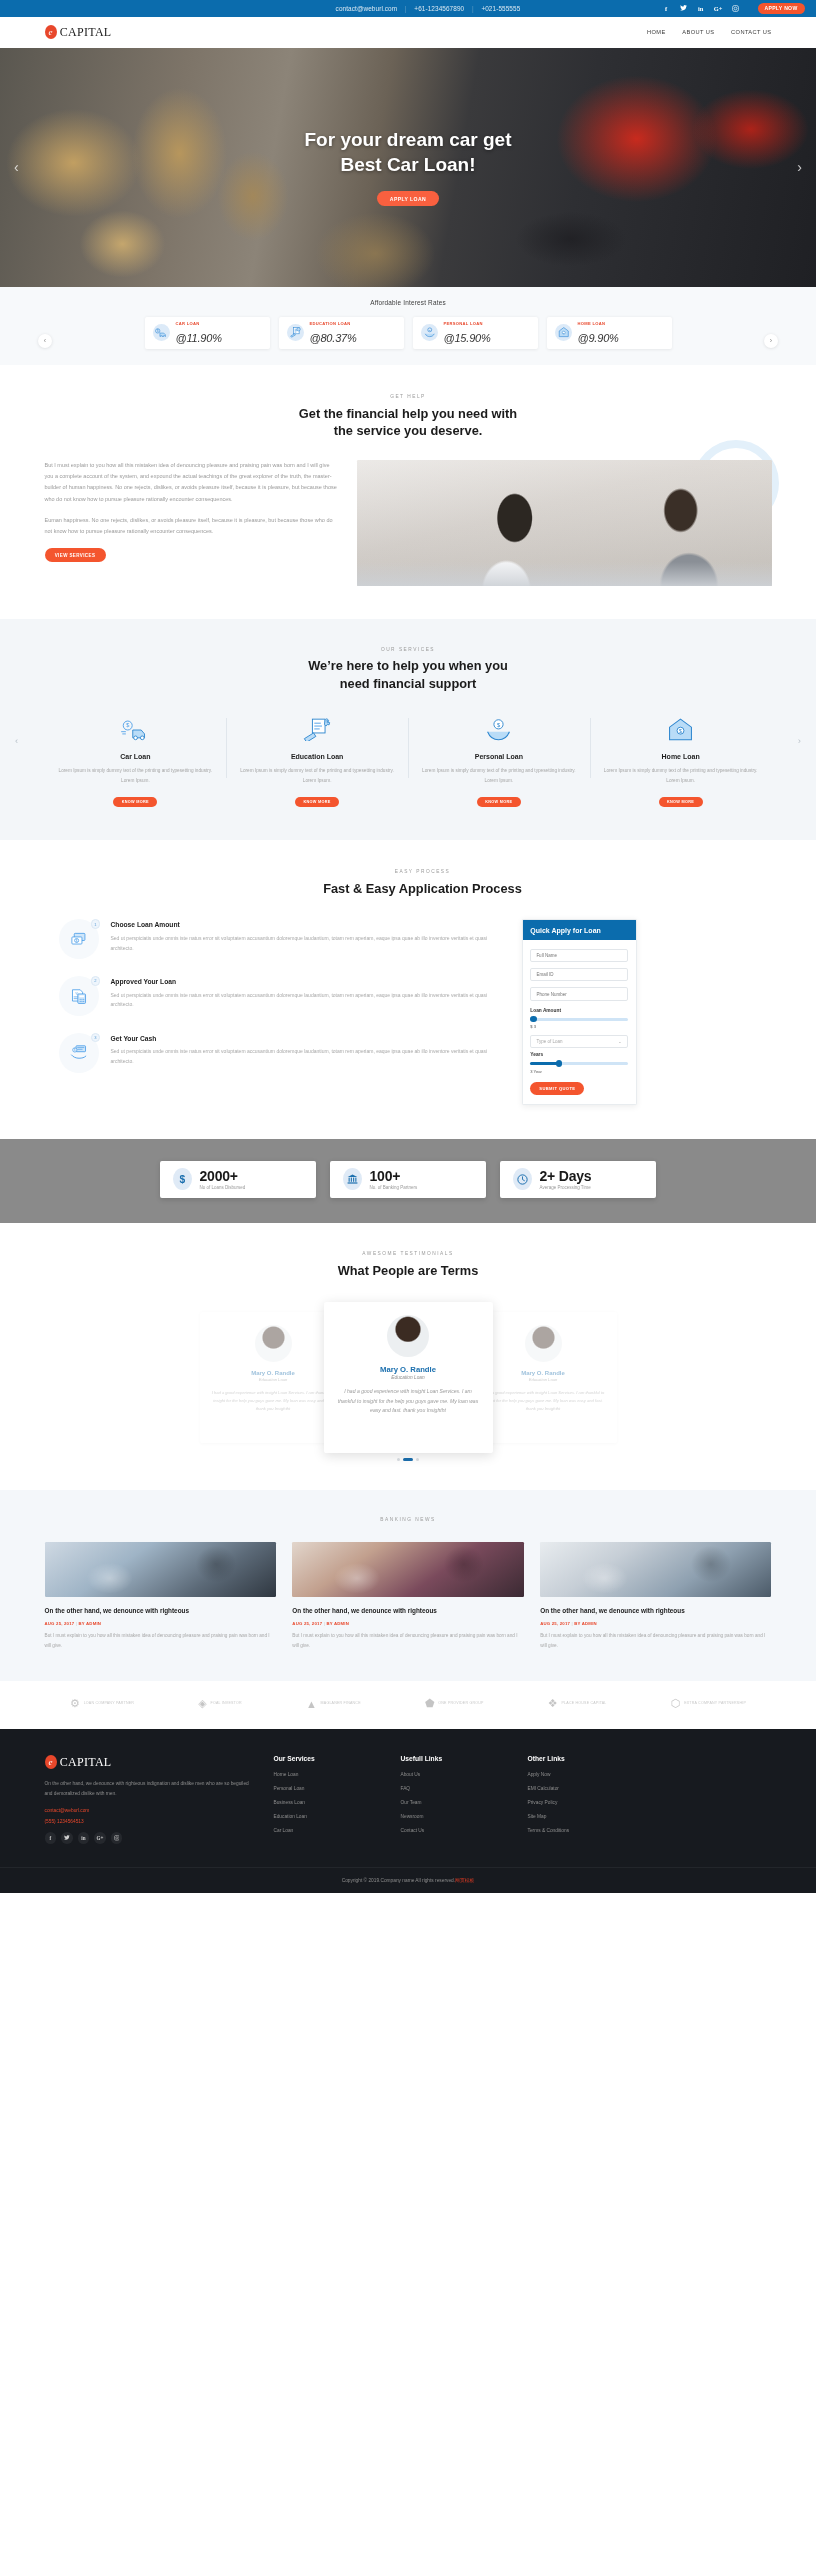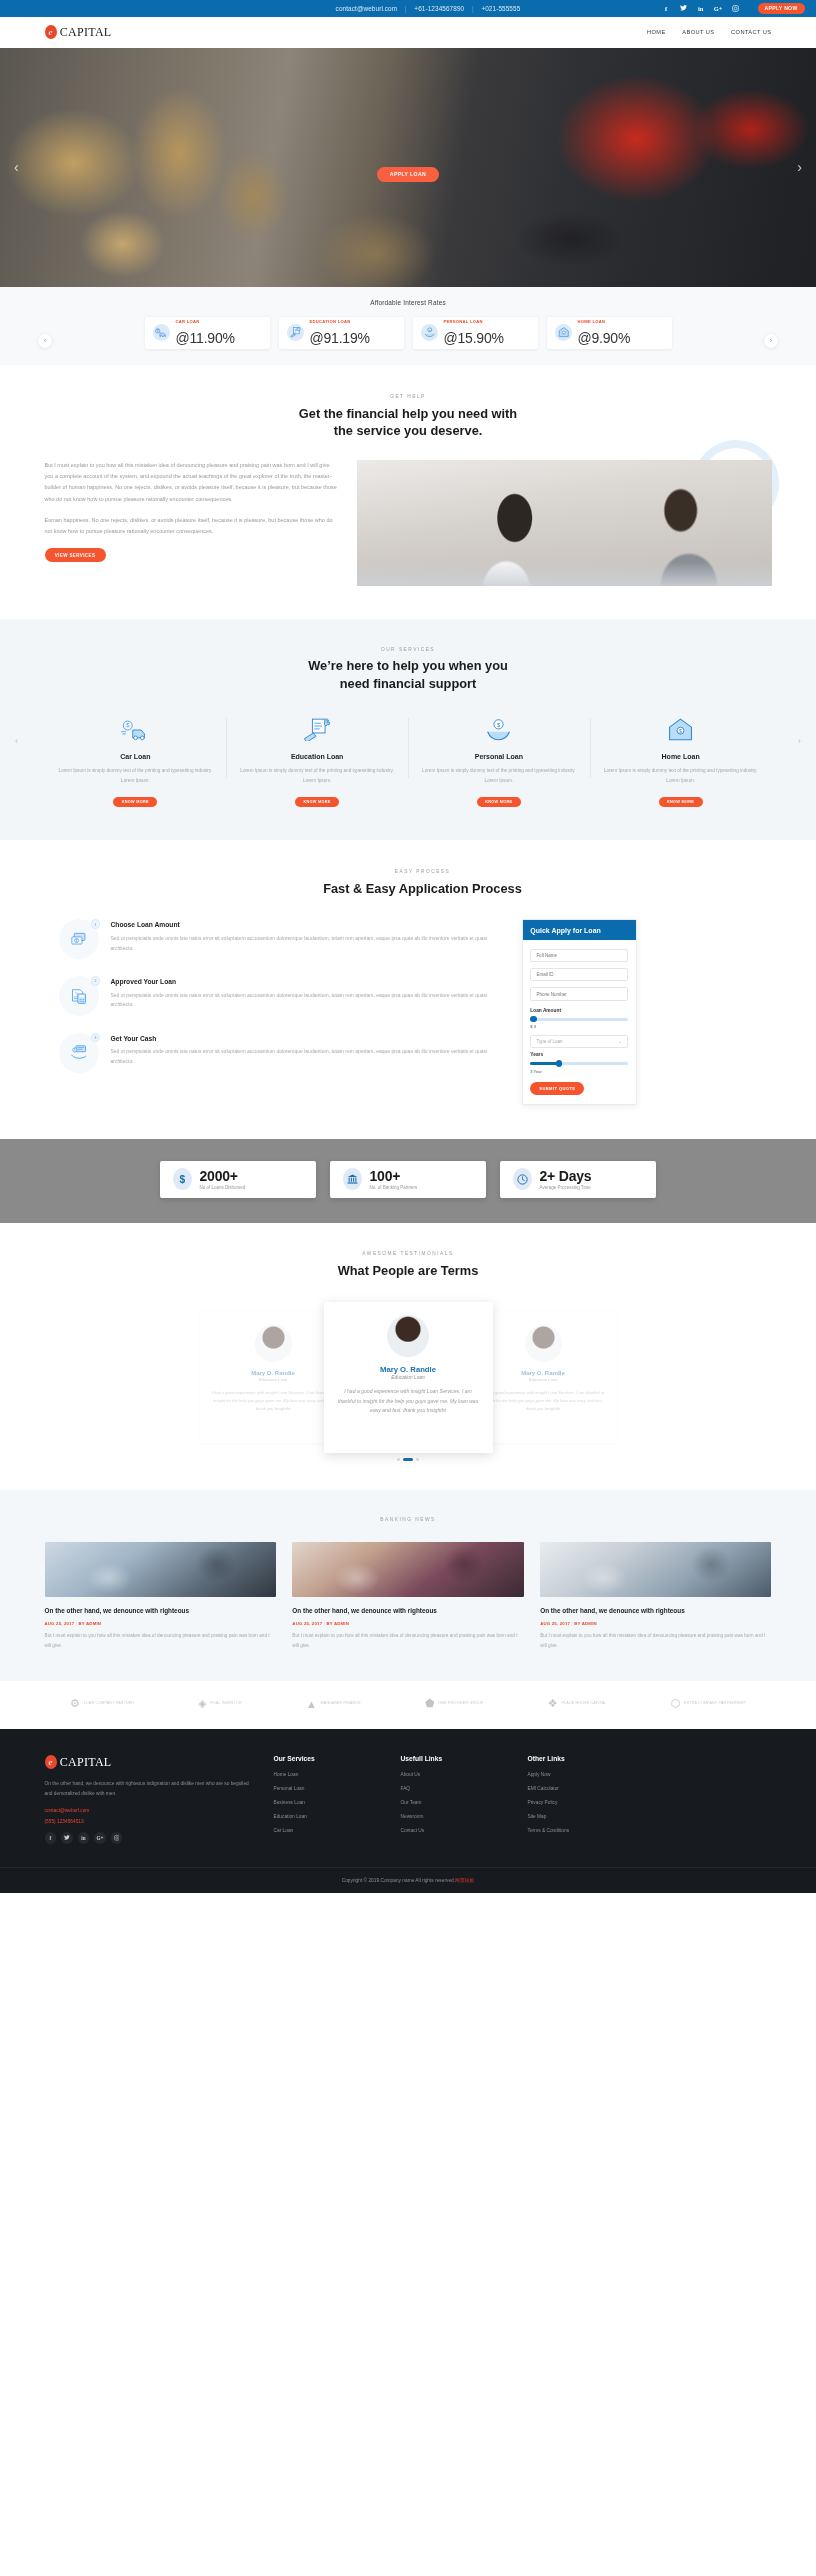--- a/index.html
+++ b/index.html
@@ -91,21 +91,21 @@
   .rates-row { display: flex; gap: 9px; justify-content: center; align-items: stretch; }
   .rate-card {
     background: #fff; border-radius: 1.9px; box-shadow: 0 0.6px 3.2px rgba(0,0,0,.07);
     width: 125px; height: 32px; display: flex; align-items: center; gap: 5.7px; padding: 0 8.3px;
   }
   .rate-ic {
     width: 17px; height: 17px; border-radius: 50%; background: #dceaf8; flex: 0 0 17px;
     display: flex; align-items: center; justify-content: center; color: #2f86d4; font-size: 8.3px;
   }
   .rate-lbl { color: #e8472b; font-size: 4.1px; font-weight: bold; letter-spacing: 0.3px; }
-  .rate-val { color: #343434; font-size: 14px; letter-spacing: -0.2px; margin-top: 6px; }
+  .rate-val { color: #343434; font-size: 11px; letter-spacing: -0.2px; margin-top: 6px; font-style: italic; }
   .rate-nav {
     position: absolute; top: 50%; margin-top: 7.7px; width: 14px; height: 14px; border-radius: 50%;
     background: #fff; box-shadow: 0 0.6px 3.2px rgba(0,0,0,.12); display: flex;
     align-items: center; justify-content: center; color: #888; font-size: 7px; cursor: pointer;
   }
   .rate-nav.left { left: 38px; }
   .rate-nav.right { right: 38px; }
 
   
   .eyebrow { text-align: center; font-size: 4.8px; color: #9b9b9b; letter-spacing: 1.5px; margin-bottom: 5.7px; }
@@ -347,20 +347,24 @@
       <a href="#">ABOUT US</a>
       <a href="#">CONTACT US</a>
     </nav>
   </div>
 </div>
 
 <div class="hero">
   <span class="hero-arrow left">‹</span>
   <span class="hero-arrow right">›</span>
   <div class="hero-content">
+    <h1>
+      <span>For your dream car get</span><br>
+      <span>Best Car Loan!</span>
+    </h1>
     <button class="hero-btn">APPLY LOAN</button>
   </div>
 </div>
 
 <div class="rates">
   <div class="rates-title">Affordable Interest Rates</div>
   <span class="rate-nav left">‹</span>
   <span class="rate-nav right">›</span>
   <div class="rates-row">
 
@@ -384,21 +388,21 @@
       <span class="rate-ic">
         <svg width="11.5" height="10.2" viewBox="0 0 20 18">
             <rect x="6" y="1" width="10" height="11" fill="#fff" stroke="#3b8fd8" stroke-width="1.1"></rect>
             <path d="M8 4h5M8 6.5h5M8 9h3" stroke="#3b8fd8" stroke-width="1"></path>
             <circle cx="15" cy="4" r="3" fill="#bcdcf6" stroke="#3b8fd8" stroke-width="1"></circle>
             <path d="M1 16l7-4 1.5 2-7 4z" fill="#bcdcf6" stroke="#3b8fd8" stroke-width="1.1"></path>
           </svg>
       </span>
       <div>
         <div class="rate-lbl">EDUCATION LOAN</div>
-        <div class="rate-val">@91.19%</div>
+        <div class="rate-val">@80.37%</div>
       </div>
     </div>
 
     <div class="rate-card">
       <span class="rate-ic">
         <svg width="11.5" height="10.2" viewBox="0 0 20 18" style="font-size:13px">
             <circle cx="10" cy="5" r="3.5" fill="none" stroke="#3b8fd8" stroke-width="1.2"></circle>
             <text x="10" y="7" font-size="4.5" fill="#3b8fd8" text-anchor="middle" font-family="sans-serif">$</text>
             <path d="M2 12c2 4 5 5 8 5s6-1 8-5" fill="#bcdcf6" stroke="#3b8fd8" stroke-width="1.2"></path>
           </svg>

